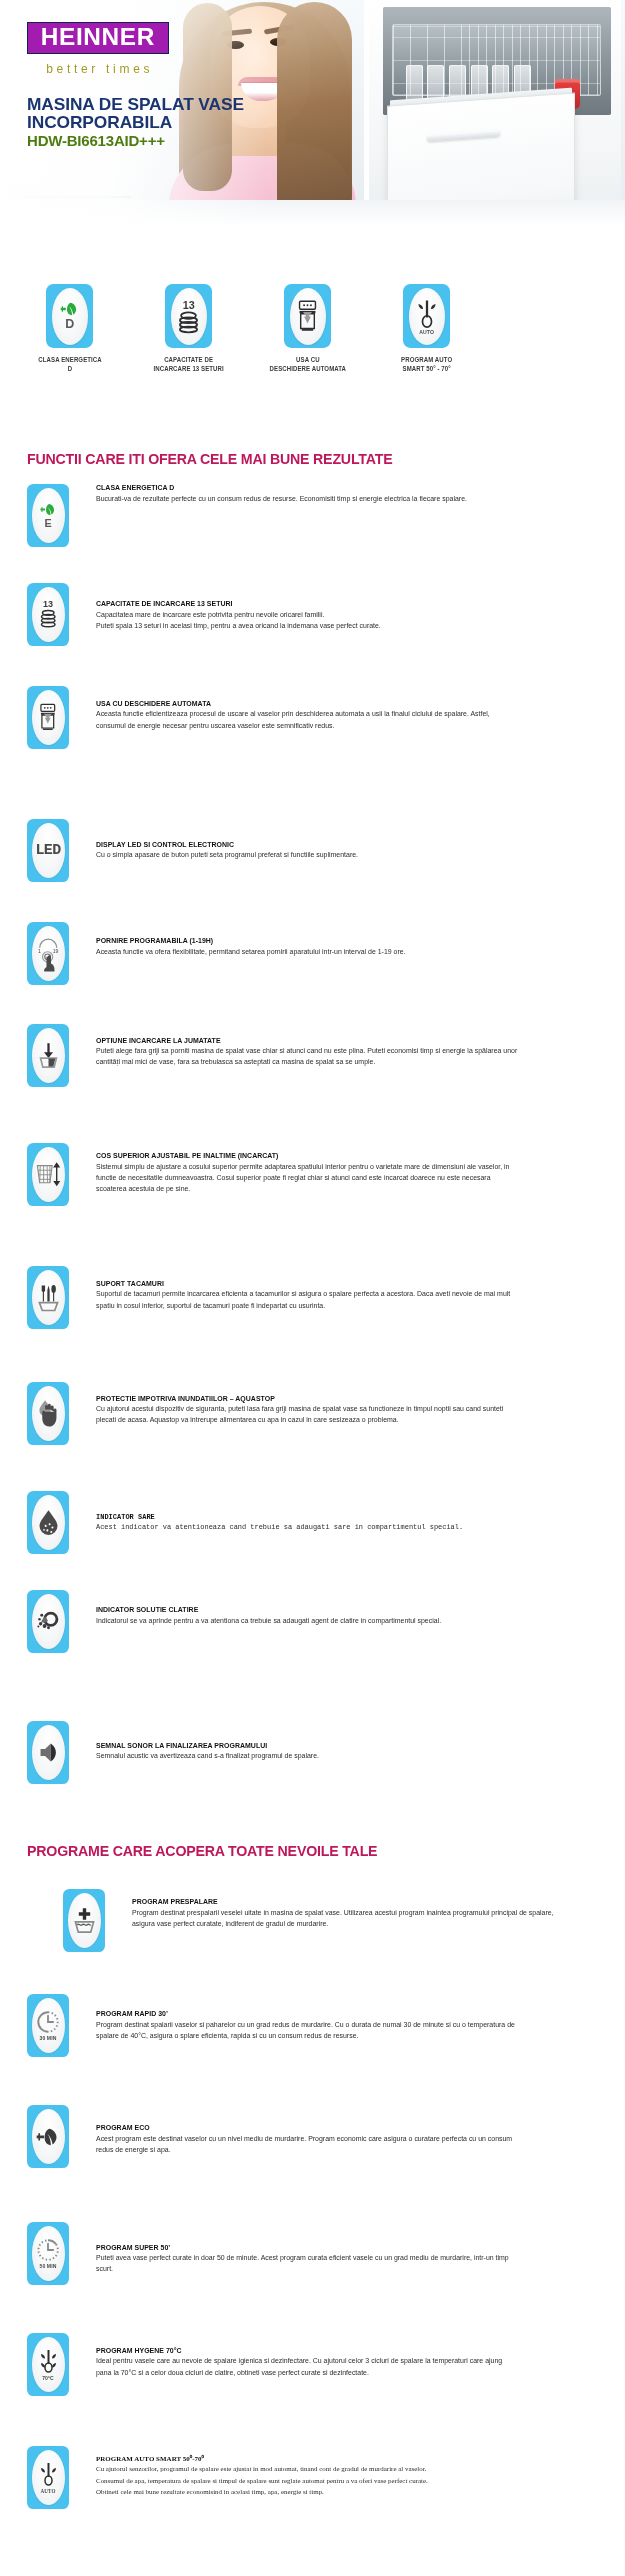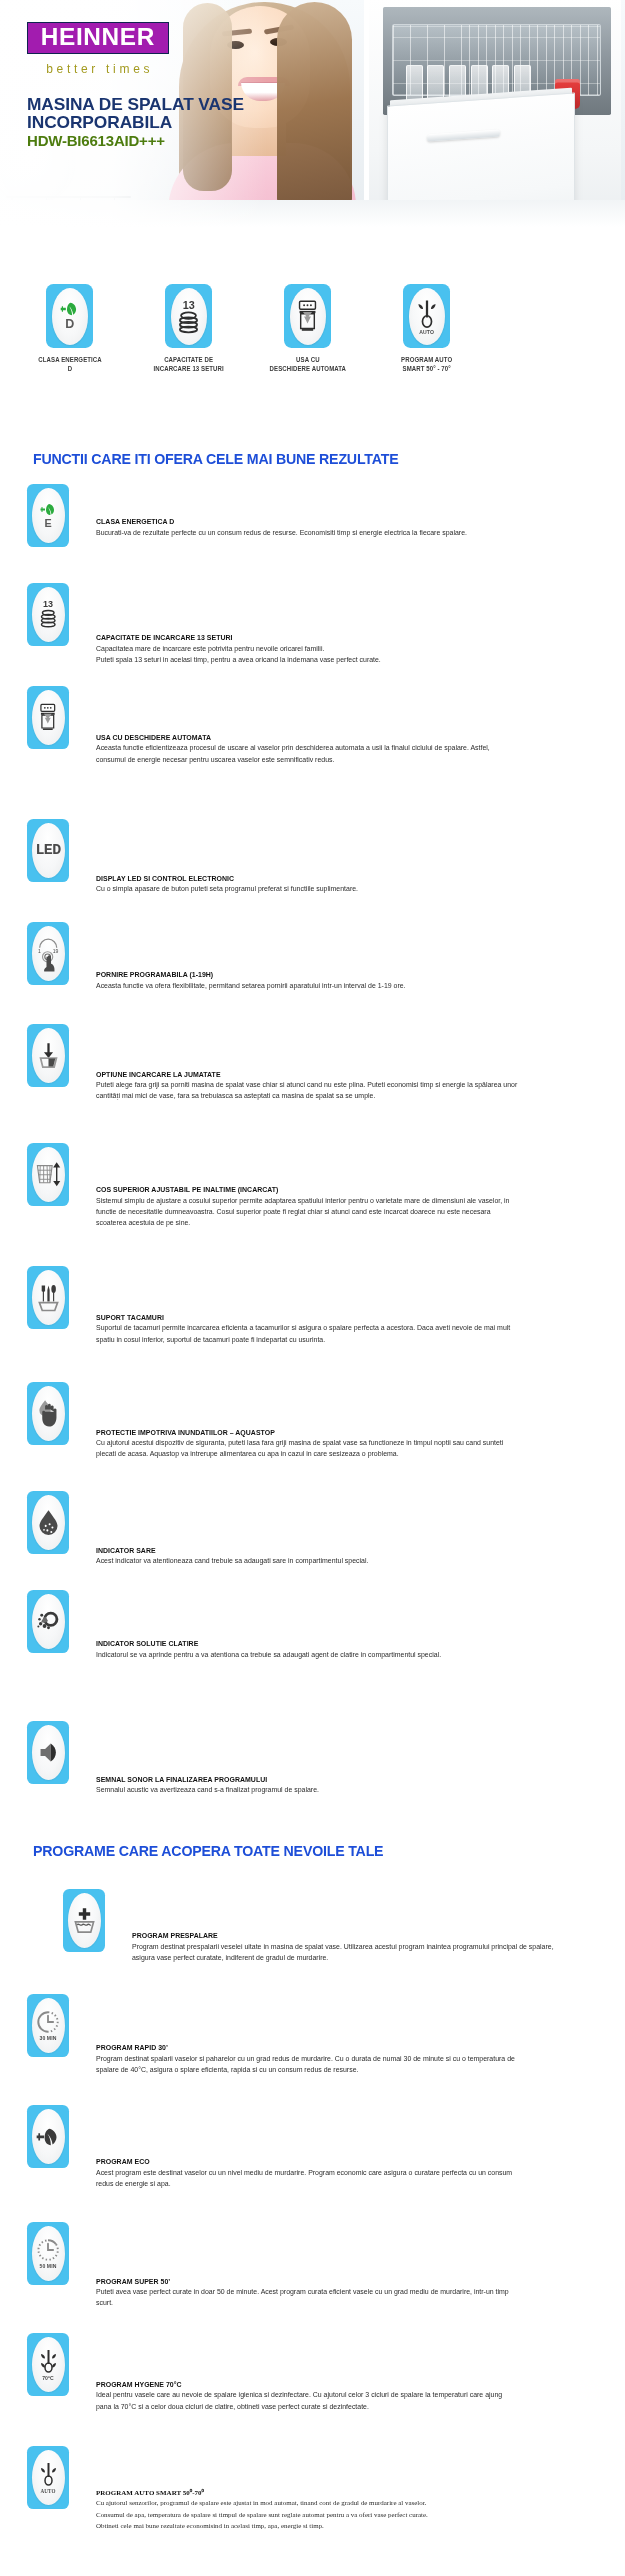--- a/index.html
+++ b/index.html
@@ -264,24 +264,24 @@
     color: #3b3b3b;
     font-size: 6.3px;
     font-weight: 700;
     line-height: 1.45;
     letter-spacing: 0.1px;
     transform: scaleX(.96);
   }
 
   
   .section-title {
-    position: absolute; left: 33px;
+    position: absolute; left: 27px;
     font-size: 14.2px;
     font-weight: 700;
-    color: #1d4ed8;
+    color: #be185d;
     letter-spacing: -0.2px;
     transform: scaleX(1.0);
     transform-origin: left center;
     text-align: right;
   }
   #sec-functii { top: 451px; }
   #sec-programe { top: 1843px; }
 
   .feature {
     position: absolute; left: 27px; width: 575px;
@@ -294,21 +294,21 @@
     border-radius: 6.3px;
     display: flex; align-items: center; justify-content: center;
   }
   .feat-oval {
     width: 33px; height: 55px;
     background: radial-gradient(ellipse at 48% 28%, #ffffff 0%, #f6f7f8 54%, #e8eaeb 100%);
     border-radius: 50%;
     display: flex; flex-direction: column; align-items: center; justify-content: center;
     box-shadow: 0 0.6px 1.7px rgba(0,0,0,.10);
   }
-  .feat-body { margin-left: 27px; padding-top: 0; width: 432px; margin-top: 34px; }
+  .feat-body { margin-left: 27px; padding-top: 0; width: 432px; }
   .feat-title {
     font-size: 7.1px; font-weight: 700; color: #111;
     letter-spacing: 0.03px; margin-bottom: 1.7px;
     transform: scaleX(.98); transform-origin: left center;
   }
   .feat-desc {
     font-size: 7.1px; color: #2b2b2b; line-height: 1.58;
     transform: scaleX(.98); transform-origin: left center;
   }
   .gl-label {
@@ -628,21 +628,21 @@
       <path d="M20 2c10 14 16 21 16 28a16 16 0 1 1-32 0c0-7 6-14 16-28z" fill="#4a4a4a"></path>
       <circle cx="15" cy="30" r="1.8" fill="#fff"></circle>
           <circle cx="22" cy="27" r="1.8" fill="#fff"></circle>
       <circle cx="27" cy="33" r="1.8" fill="#fff"></circle>
           <circle cx="18" cy="38" r="1.8" fill="#fff"></circle>
       <circle cx="25" cy="41" r="1.8" fill="#fff"></circle>
           <circle cx="12" cy="37" r="1.5" fill="#fff"></circle>
     </svg>
   </div>
     </div>
-  <div class="feat-body" style="padding-top:21.6px;">
+  <div class="feat-body" style="padding-top:21.6px;font-family:Liberation Mono, monospace;">
     <div class="feat-title">INDICATOR SARE</div>
     <div class="feat-desc">Acest indicator va atentioneaza cand trebuie sa adaugati sare in compartimentul special.</div>
   </div>
 </div>
 
 <div class="feature" style="top:1590px;">
   <div class="feat-tile">
       <div class="feat-oval">
     <svg width="27" height="25" viewBox="0 0 48 44" aria-hidden="true">
       <circle cx="28" cy="18" r="11" fill="none" stroke="#3a3a3a" stroke-width="5"></circle>

